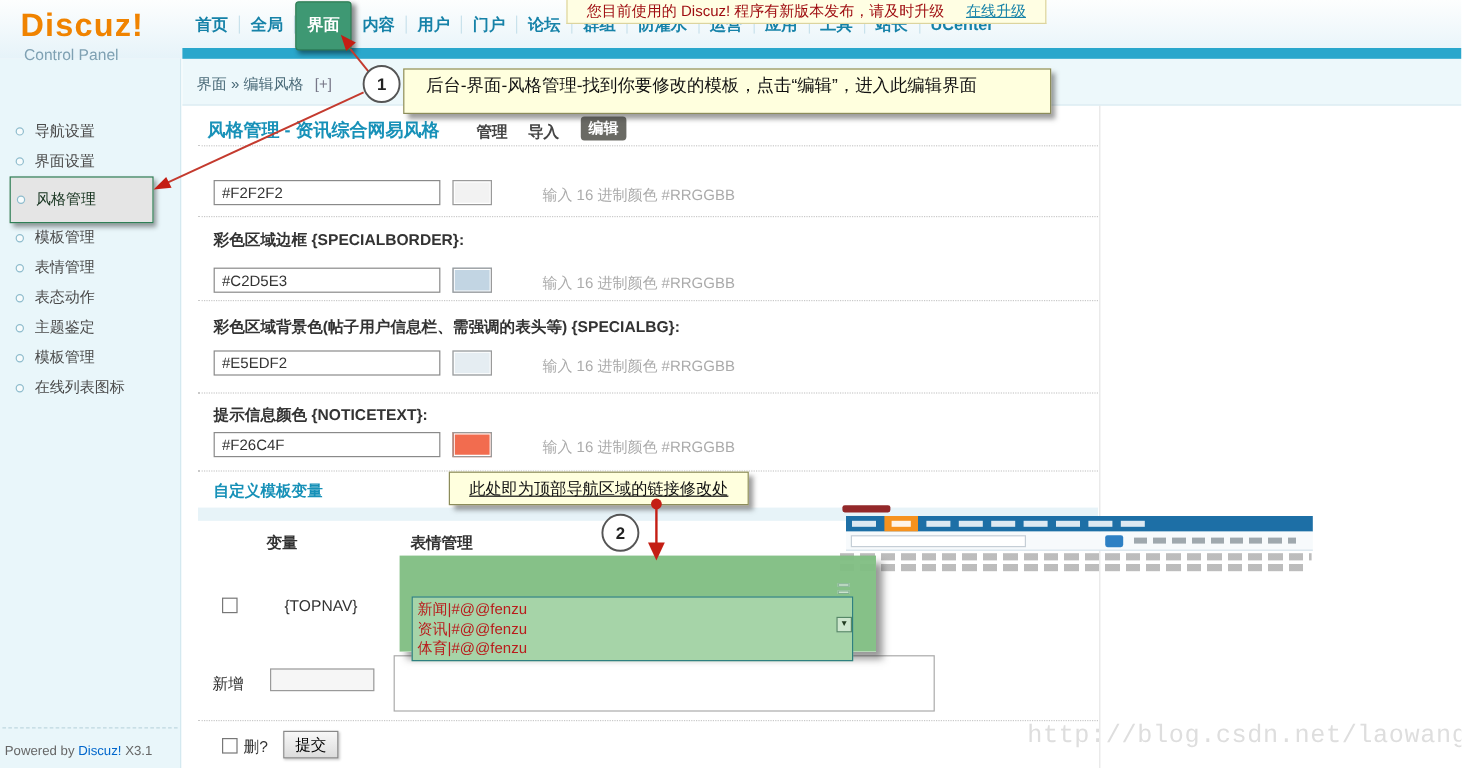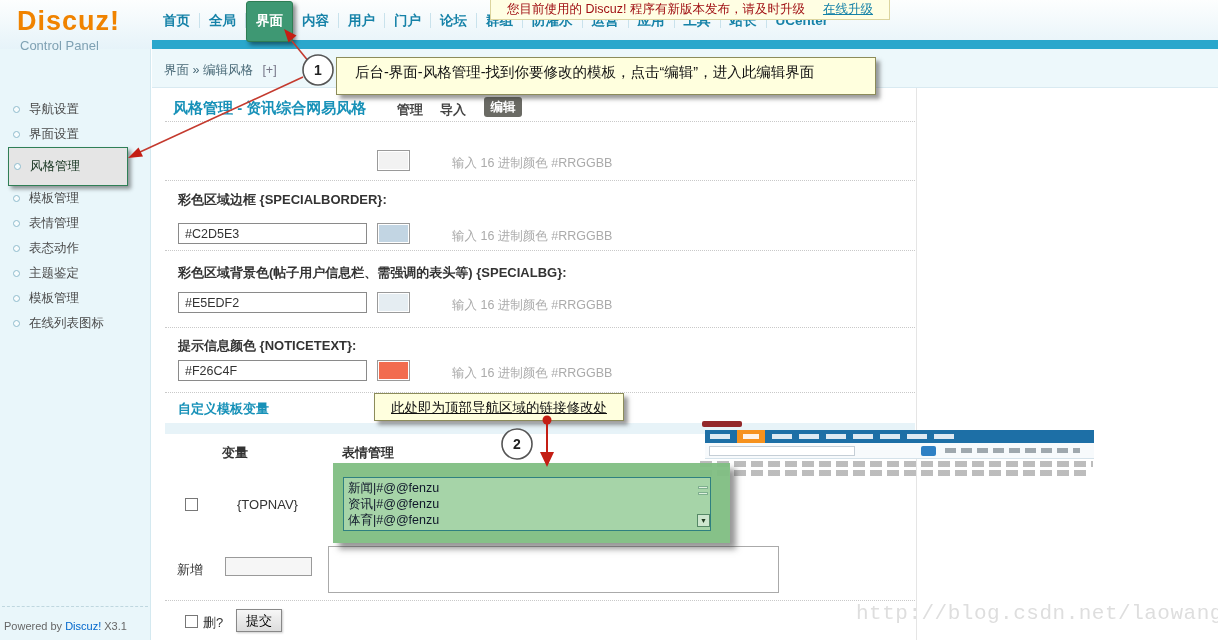--- a/index.html
+++ b/index.html
@@ -17,21 +17,21 @@
   .logo { position:absolute; left:17px; top:6px; z-index:3; }
   .logo-title { color:#F08300; font-weight:bold; font-size:27px; letter-spacing:1px; }
   .logo-sub { color:#7FA1B3; font-size:13px; margin-top:1px; padding-left:3px; }
   .nav { position:absolute; left:154px; top:0; height:40px; display:flex; align-items:center; z-index:3; }
   .nav-item { padding:0 9px; font-weight:bold; font-size:13.5px; color:#1682A8;
     border-right:1px solid #C9E2EC; line-height:15px; white-space:nowrap; cursor:pointer; }
   .nav-item:last-child { border-right:none; }
   .nav-item.active { background:#3E9873; color:#fff; border:1px solid #2E7D54;
     border-radius:3px; padding:11px 9px 13px; margin:-11px 0 -13px;
     box-shadow:3px 3px 4px rgba(0,0,0,.45); position:relative; z-index:30; }
-  .notice { position:absolute; left:490px; top:0; width:400px; height:20px;
+  .notice { position:absolute; left:472px; top:0; width:400px; height:20px;
     background:#FFFEE3; border:1px solid #DCD49E; border-top:none; z-index:35;
     display:flex; align-items:center; justify-content:center; gap:18px; font-size:12.5px; }
   .notice-text { color:#9E0B0F; }
   .notice-link { color:#1682A8; text-decoration:underline; cursor:pointer; }
   
   .crumb-row { position:absolute; left:152px; top:49px; width:1066px; height:39px;
     background:#EDF8FB; border-bottom:1px solid #D9EAF1; z-index:1; }
   .crumb { position:absolute; left:164px; top:62px; color:#4A6A78; z-index:2; }
   .crumb-expand { color:#778; margin-left:6px; cursor:pointer; }
   
@@ -66,22 +66,22 @@
     font-weight:bold; font-size:13px; z-index:2; }
   .blue-strip { position:absolute; left:165px; top:423px; width:750px; height:11px;
     background:#E7F3F8; z-index:1; }
   .col-head { position:absolute; top:444px; font-weight:bold; font-size:13px; color:#333; z-index:2; }
   .col-var { left:222px; } .col-rep { left:342px; }
   .cb { appearance:none; -webkit-appearance:none; width:13px; height:13px;
     border:1px solid #777; background:#fff; cursor:pointer; position:absolute; z-index:2; }
   .row-var { position:absolute; left:237px; top:497px; font-size:13px; z-index:2; }
   .green-overlay { position:absolute; left:333px; top:463px; width:397px; height:80px;
     background:rgba(128,190,130,.95); box-shadow:6px 6px 6px rgba(50,50,50,.5); z-index:5; }
-  .green-textarea { position:absolute; left:343px; top:477px; width:368px; height:54px;
-    background:#A6D4A8; border:1px solid #2F8080; color:#0f172a; font-size:12.5px;
+  .green-textarea { position:absolute; left:343px; top:497px; width:368px; height:54px;
+    background:#A6D4A8; border:1px solid #2F8080; color:#b91c1c; font-size:12.5px;
     line-height:16px; padding:2px 4px; resize:none; overflow:hidden;
     font-family:inherit; z-index:6; }
   .fake-scroll { position:absolute; left:697px; top:480px; width:13px; height:49px; z-index:7; }
   .fs-bar { position:absolute; left:1px; width:10px; height:3px; background:#DFF0DF; border:1px solid #7FAF8F; }
   .fs-down { position:absolute; left:0; bottom:2px; width:13px; height:13px;
     background:#CDE6CE; border:1px solid #558866; font-size:7px; line-height:11px;
     text-align:center; color:#203a20; cursor:pointer; }
   .add-label { position:absolute; left:177px; top:561px; font-size:13px; z-index:2; }
   .add-input { position:absolute; left:225px; top:557px; width:87px; height:19px;
     border:1px solid #9A9A9A; background:#F6F6F6; padding-left:4px; font-family:inherit; z-index:2; }
@@ -215,20 +215,21 @@
   <span class="tab-edit">编辑</span>
 
   <div class="dot-div" style="top:121px"></div>
   <div class="dot-div" style="top:180px"></div>
   <div class="dot-div" style="top:250px"></div>
   <div class="dot-div" style="top:327px"></div>
   <div class="dot-div" style="top:392px"></div>
   <div class="dot-div" style="top:600px"></div>
   <div class="content-edge"></div>
 
+  <input class="color-input" style="top: 150px;" value="#F2F2F2">
   <div class="swatch" style="top: 150px; background-color: rgb(242, 242, 242);"></div>
   <div class="hint" style="top:155px">输入 16 进制颜色 #RRGGBB</div>
 
   <div class="field-label" style="top:191px">彩色区域边框 {SPECIALBORDER}:</div>
   <input class="color-input" style="top: 223px;" value="#C2D5E3">
   <div class="swatch" style="top: 223px; background-color: rgb(194, 213, 227);"></div>
   <div class="hint" style="top:228px">输入 16 进制颜色 #RRGGBB</div>
 
   <div class="field-label" style="top:264px">彩色区域背景色(帖子用户信息栏、需强调的表头等) {SPECIALBG}:</div>
   <input class="color-input" style="top: 292px;" value="#E5EDF2">

